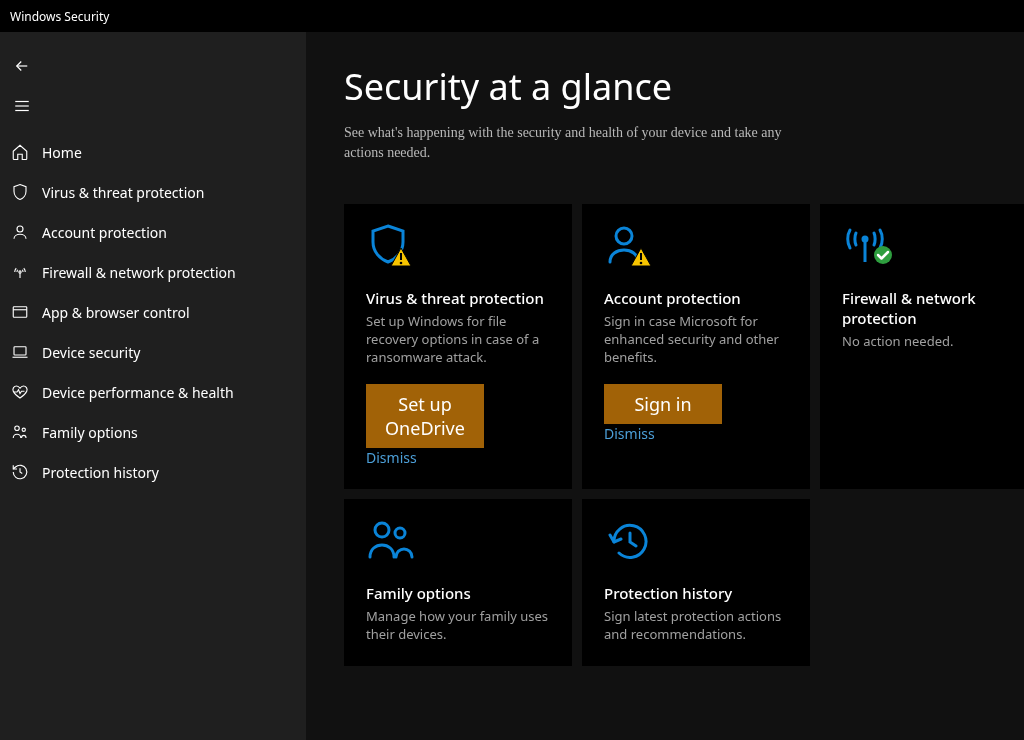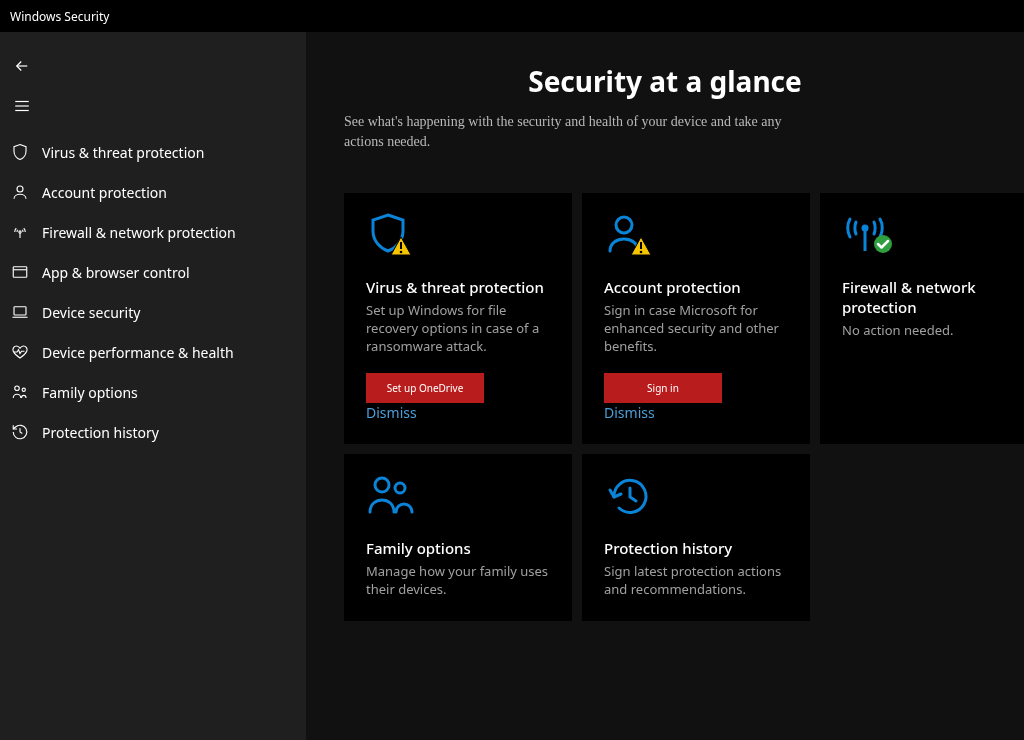--- a/index.html
+++ b/index.html
@@ -63,25 +63,24 @@
     color: #fff;
     flex-shrink: 0;
   }
   .content {
     flex: 1;
     background: #111;
     padding: 30px 38px;
     overflow: auto;
   }
   .page-title {
-    font-size: 28px;
-    font-weight: 700;
+    font-size: 36px;
+    font-weight: 400;
     margin-bottom: 12px;
     color: #fff;
-    text-align: center;
   }
   .page-sub {
     font-size: 14px;
     color: #b9b9b9;
     line-height: 1.45;
     max-width: 440px;
     margin-bottom: 40px;
     font-family: Liberation Serif, serif;
   }
   .cards {
@@ -107,24 +106,24 @@
     color: #fff;
     margin-bottom: 4px;
   }
   .card-desc {
     font-size: 13px;
     color: #a0a0a0;
     line-height: 1.4;
   }
   .card-button {
     margin-top: 18px;
-    background: #b91c1c;
+    background: #a16207;
     color: #fff;
     border: none;
-    font-size: 10px;
+    font-size: 18px;
     padding: 8px 0;
     width: 118px;
     text-align: center;
     font-family: inherit;
     cursor: pointer;
   }
   .card-link {
     color: #4c9fd8;
     font-size: 14px;
     cursor: pointer;
@@ -153,20 +152,28 @@
       <span>
         <svg width="18" height="18" viewBox="0 0 24 24" fill="none" stroke="currentColor" stroke-width="1.6">
             <line x1="3" y1="6" x2="21" y2="6"></line>
             <line x1="3" y1="12" x2="21" y2="12"></line>
             <line x1="3" y1="18" x2="21" y2="18"></line>
           </svg>
       </span>
     </div>
 
     <div class="nav-list">
+      <div class="nav-item">
+        <span class="nav-icon">
+          <svg width="18" height="18" viewBox="0 0 24 24" fill="none" stroke="currentColor" stroke-width="1.5">
+              <path d="M3 11l9-8 9 8v10a1 1 0 0 1-1 1h-5v-7h-6v7H4a1 1 0 0 1-1-1z"></path>
+            </svg>
+        </span>
+        <span>Home</span>
+      </div>
       <div class="nav-item">
         <span class="nav-icon">
           <svg width="18" height="18" viewBox="0 0 24 24" fill="none" stroke="currentColor" stroke-width="1.5">
               <path d="M12 2l8 3v6c0 5-3.5 9.5-8 11-4.5-1.5-8-6-8-11V5l8-3z"></path>
             </svg>
         </span>
         <span>Virus &amp; threat protection</span>
       </div>
       <div class="nav-item">
         <span class="nav-icon">

